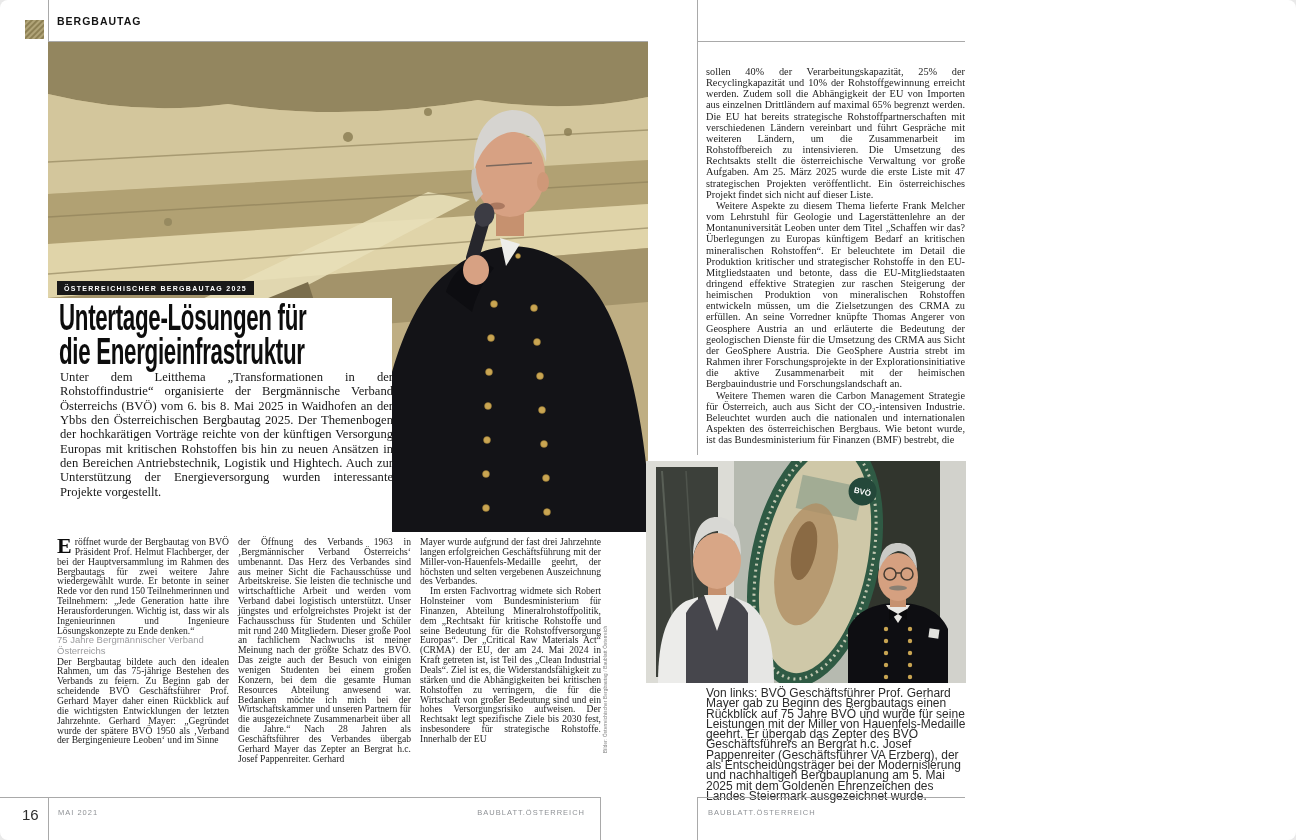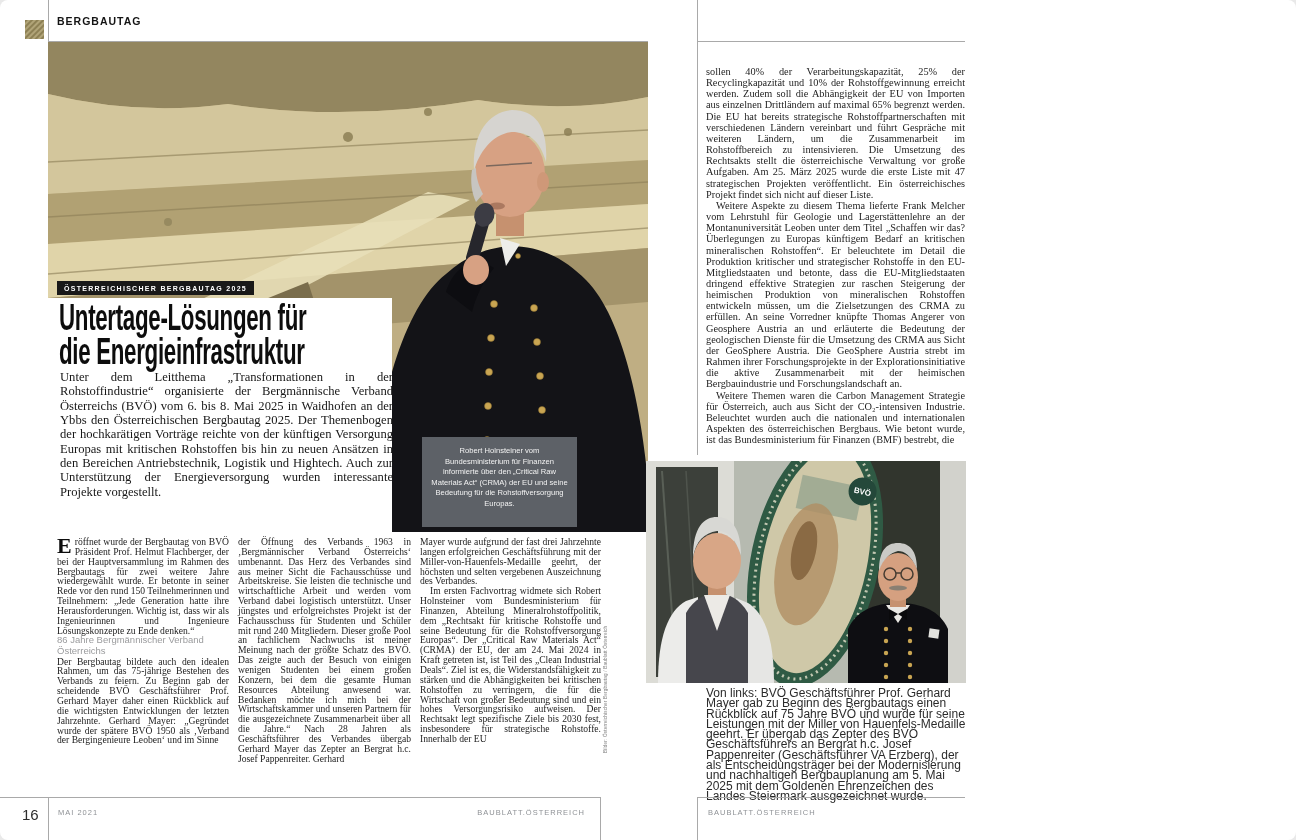--- a/index.html
+++ b/index.html
@@ -138,25 +138,24 @@
 
   <div class="white-panel"></div>
   <div class="photo-label">ÖSTERREICHISCHER BERGBAUTAG 2025</div>
 
   <div class="headline">
     <div>Untertage-Lösungen für</div>
     <div>die Energieinfrastruktur</div>
   </div>
   <div class="lead">Unter dem Leitthema „Transformationen in der Rohstoffindustrie“ organisierte der Bergmännische Verband Österreichs (BVÖ) vom 6. bis 8. Mai 2025 in Waidhofen an der Ybbs den Österreichischen Bergbautag 2025. Der Themenbogen der hochkarätigen Vorträge reichte von der künftigen Versorgung Europas mit kritischen Rohstoffen bis hin zu neuen Ansätzen in den Bereichen Antriebstechnik, Logistik und Hightech. Auch zur Unterstützung der Energieversorgung wurden interessante Projekte vorgestellt.</div>
 
-  <div class="caption-box">Robert Holnsteiner vom Bundesministerium für Finanzen informierte über den „Critical Raw Materials Act“ (CRMA) der EU und seine Bedeutung für die Rohstoffversorgung Europas.</div>
 
   <div class="col" style="left:57px;width:172px">
     <p><span class="dropcap">E</span><span>röffnet wurde der Bergbautag von BVÖ Präsident Prof. Helmut Flachberger, der bei der Hauptversammlung im Rahmen des Bergbautags für zwei weitere Jahre wiedergewählt wurde. Er betonte in seiner Rede vor den rund 150 Teilnehmerinnen und Teilnehmern: „Jede Generation hatte ihre Herausforderungen. Wichtig ist, dass wir als Ingenieurinnen und Ingenieure Lösungskonzepte zu Ende denken.“</span></p>
-    <p class="subhead">86 Jahre Bergmännischer Verband Österreichs</p>
+    <p class="subhead">75 Jahre Bergmännischer Verband Österreichs</p>
     <p>Der Bergbautag bildete auch den idealen Rahmen, um das 75-jährige Bestehen des Verbands zu feiern. Zu Beginn gab der scheidende BVÖ Geschäftsführer Prof. Gerhard Mayer daher einen Rückblick auf die wichtigsten Entwicklungen der letzten Jahrzehnte. Gerhard Mayer: „Gegründet wurde der spätere BVÖ 1950 als ‚Verband der Bergingenieure Leoben‘ und im Sinne</p>
   </div>
   <div class="col" style="left:238px;width:173px">
     <p>der Öffnung des Verbands 1963 in ‚Bergmännischer Verband Österreichs‘ umbenannt. Das Herz des Verbandes sind aus meiner Sicht die Fachausschüsse und Arbeitskreise. Sie leisten die technische und wirtschaftliche Arbeit und werden vom Verband dabei logistisch unterstützt. Unser jüngstes und erfolgreichstes Projekt ist der Fachausschuss für Studenten und Schüler mit rund 240 Mitgliedern. Dieser große Pool an fachlichem Nachwuchs ist meiner Meinung nach der größte Schatz des BVÖ. Das zeigte auch der Besuch von einigen wenigen Studenten bei einem großen Konzern, bei dem die gesamte Human Resources Abteilung anwesend war. Bedanken möchte ich mich bei der Wirtschaftskammer und unseren Partnern für die ausgezeichnete Zusammenarbeit über all die Jahre.“ Nach 28 Jahren als Geschäftsführer des Verbandes übergab Gerhard Mayer das Zepter an Bergrat h.c. Josef Pappenreiter. Gerhard</p>
   </div>
   <div class="col" style="left:420px;width:181px">
     <p>Mayer wurde aufgrund der fast drei Jahrzehnte langen erfolgreichen Geschäftsführung mit der Miller-von-Hauenfels-Medaille geehrt, der höchsten und selten vergebenen Auszeichnung des Verbandes.</p>
     <p class="indent">Im ersten Fachvortrag widmete sich Robert Holnsteiner vom Bundesministerium für Finanzen, Abteilung Mineralrohstoffpolitik, dem „Rechtsakt für kritische Rohstoffe und seine Bedeutung für die Rohstoffversorgung Europas“. Der „Critical Raw Materials Act“ (CRMA) der EU, der am 24. Mai 2024 in Kraft getreten ist, ist Teil des „Clean Industrial Deals“. Ziel ist es, die Widerstandsfähigkeit zu stärken und die Abhängigkeiten bei kritischen Rohstoffen zu verringern, die für die Wirtschaft von großer Bedeutung sind und ein hohes Versorgungsrisiko aufweisen. Der Rechtsakt legt spezifische Ziele bis 2030 fest, insbesondere für strategische Rohstoffe. Innerhalb der EU</p>
   </div>
 

